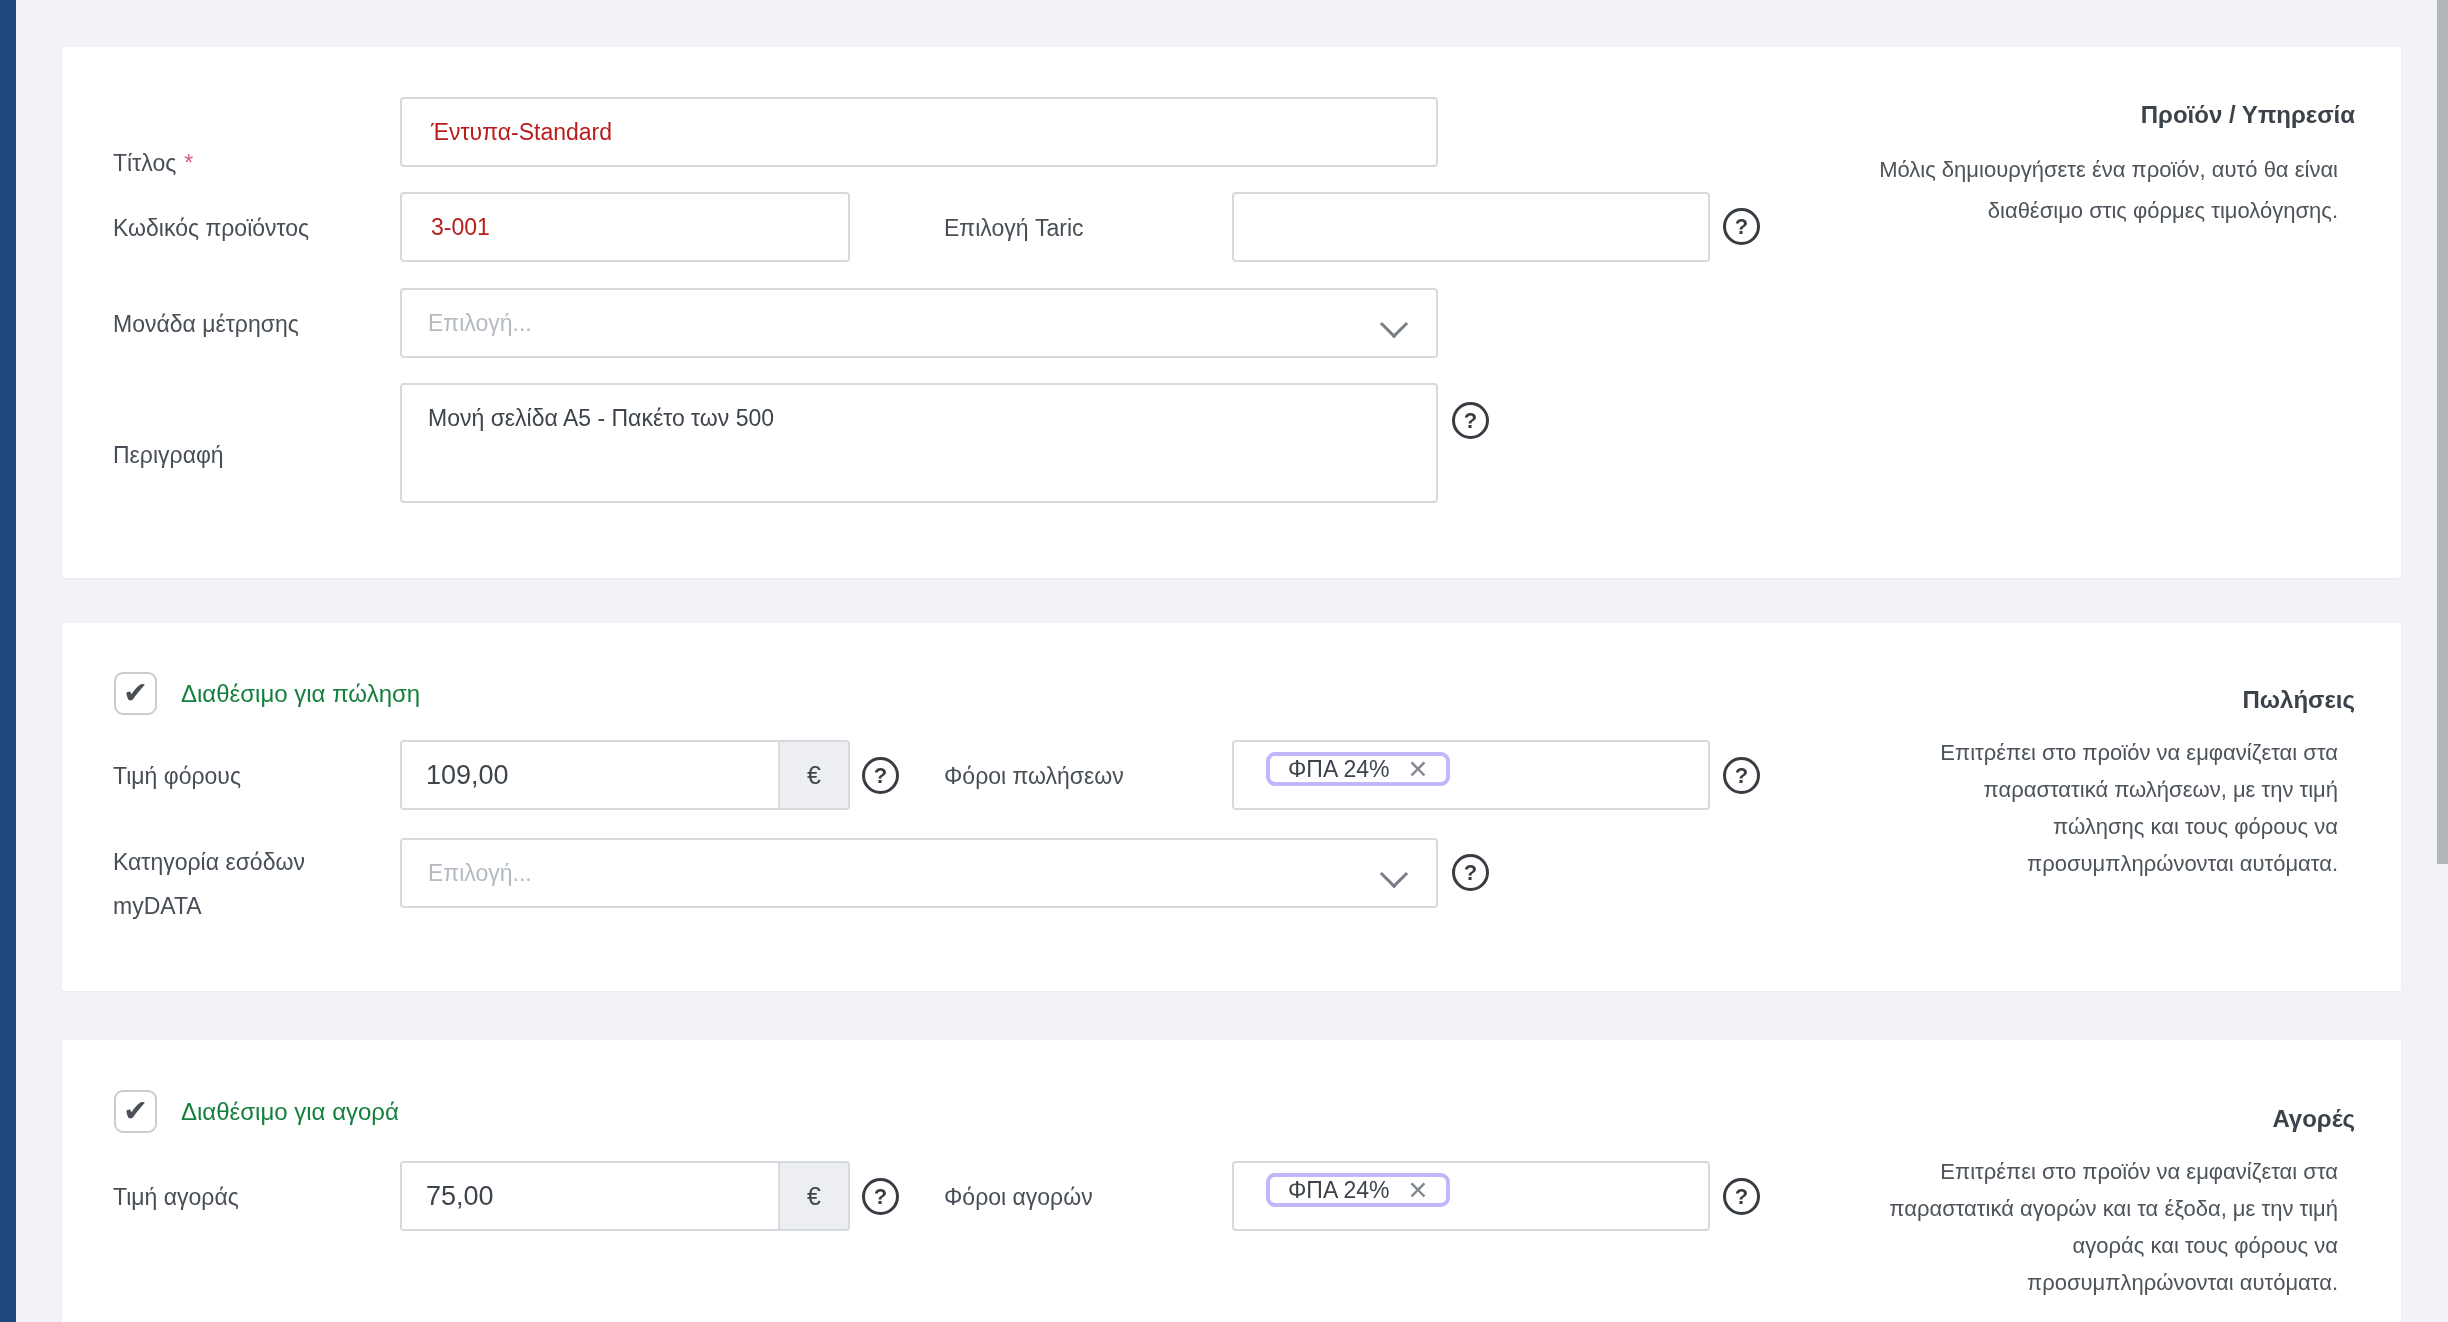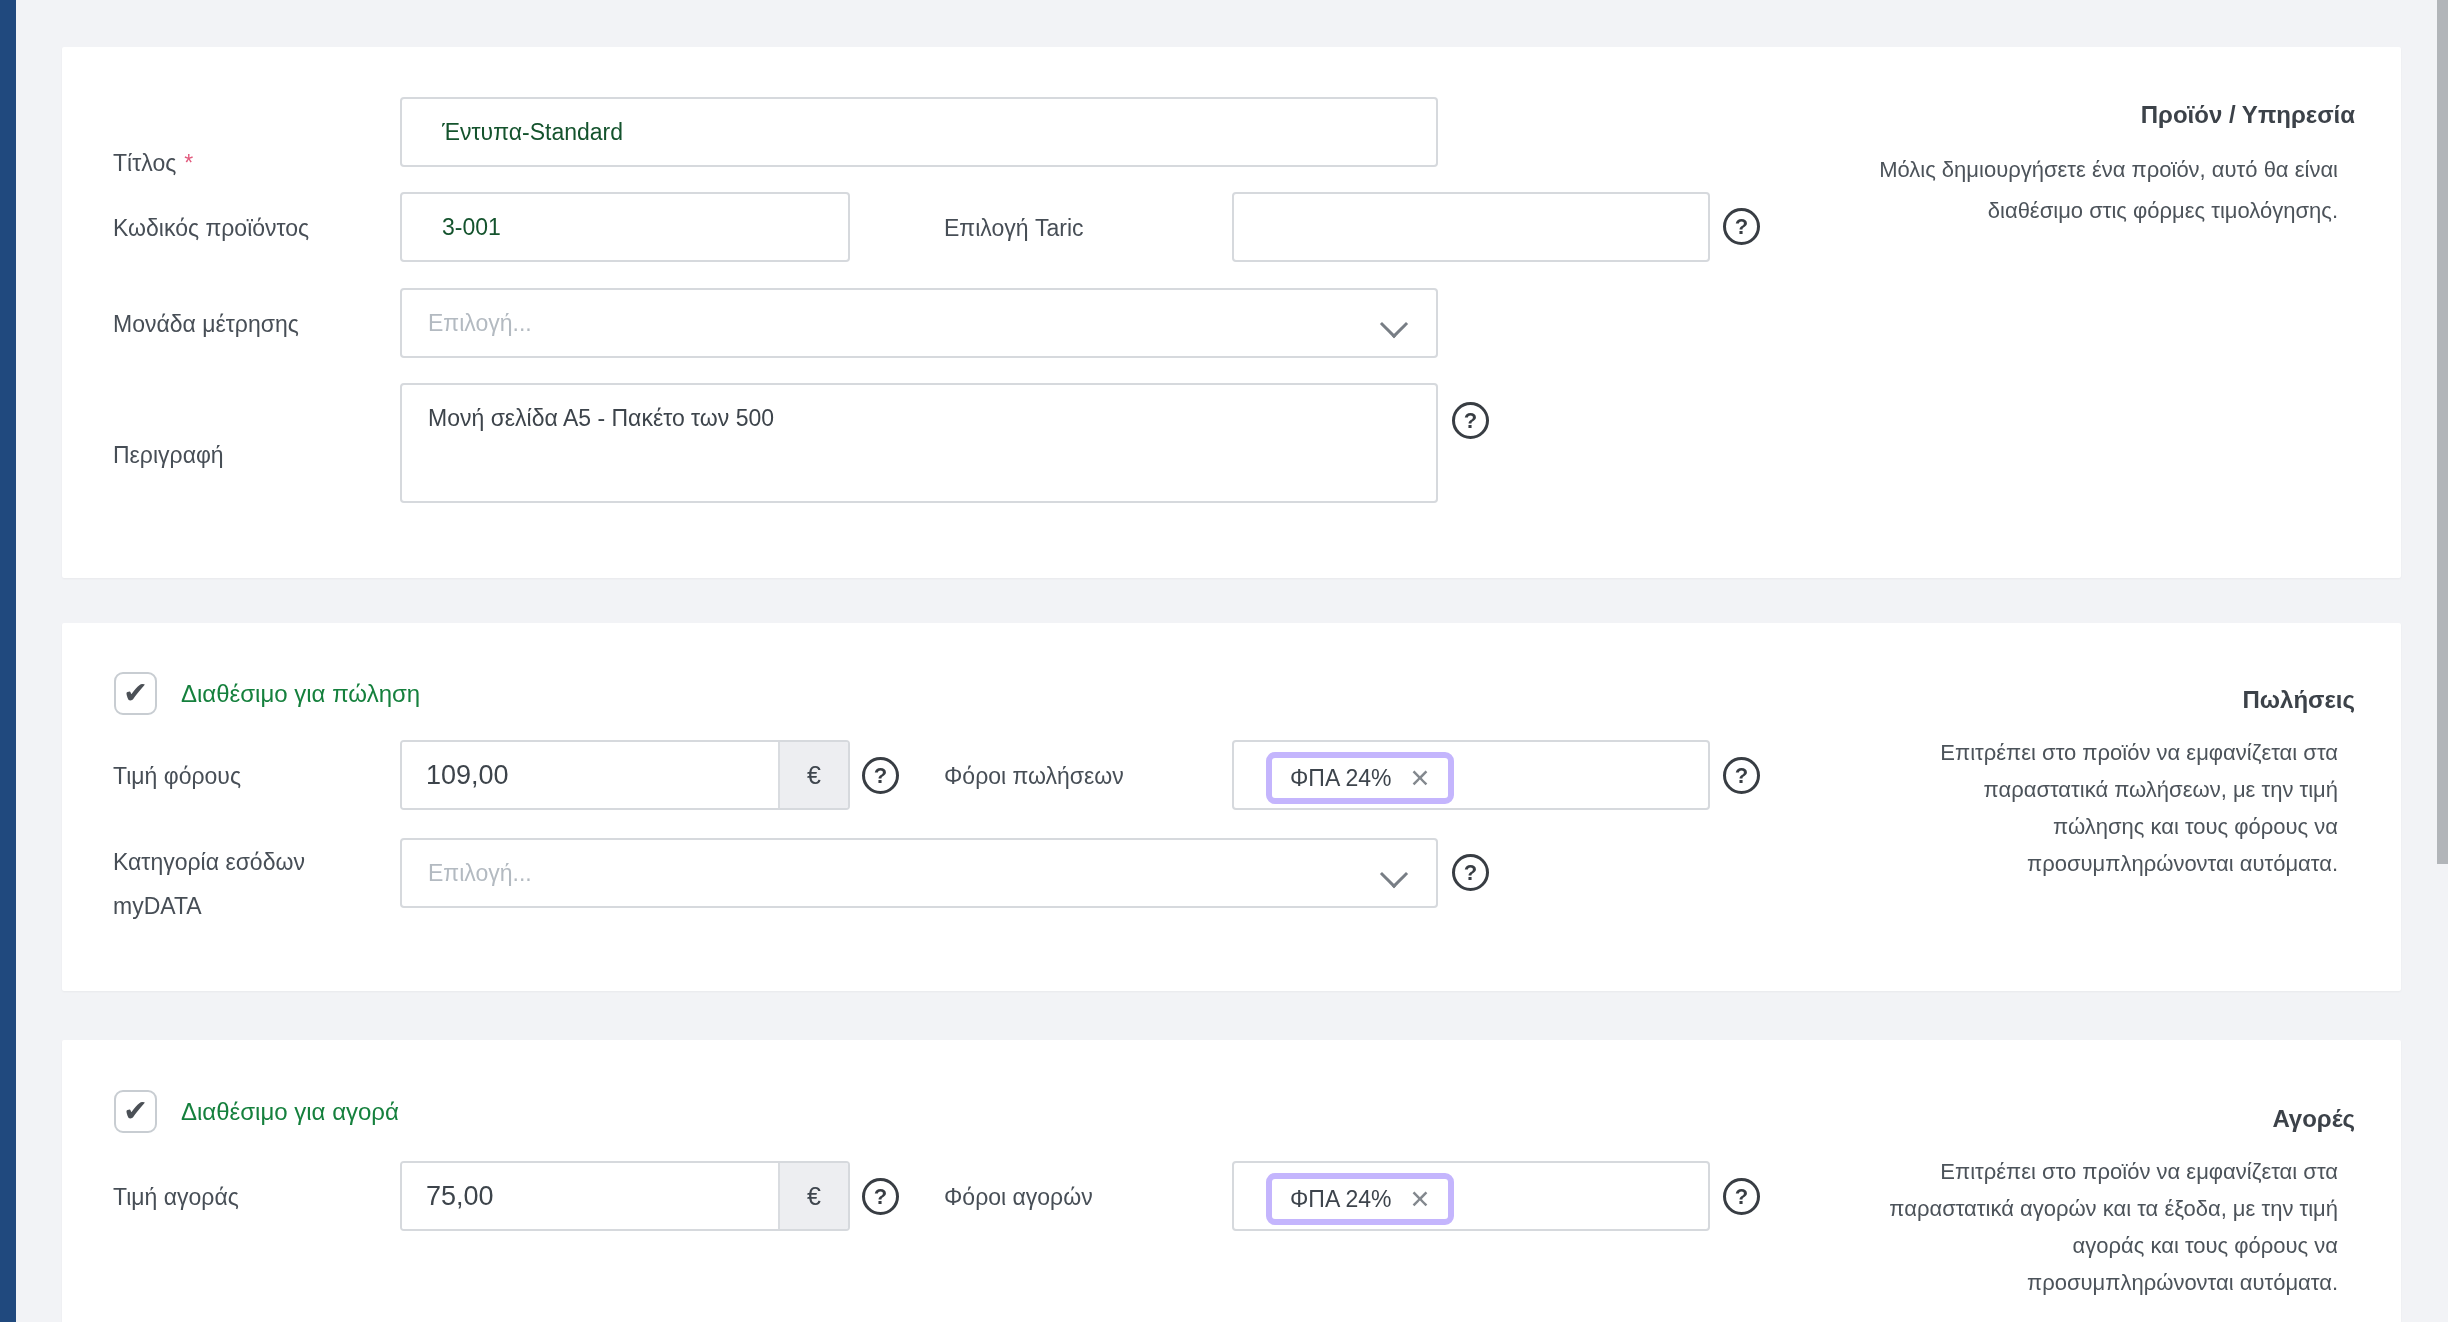--- a/index.html
+++ b/index.html
@@ -15,38 +15,38 @@
         box-shadow:0 1px 2px rgba(60,64,67,0.05);}
   .card-product{top:47px;height:531px;}
   .card-sales{top:623px;height:368px;}
   .card-purchases{top:1040px;height:372px;}
   .f-label{position:absolute;font-size:23px;line-height:30px;color:#474e56;white-space:nowrap;}
   .required{color:#e25b7e;margin-left:8px;}
   .text-input,.select-box,.textarea-box,.tag-box,.input-group{
     box-sizing:border-box;position:absolute;background:#fff;
     border:2px solid #d6d9dd;border-radius:4px;
   }
-  .text-input{height:70px;padding:0 40px;font-size:23px;color:#14532d;
+  .text-input{height:70px;padding:0 29px;font-size:23px;color:#b91c1c;
     font-family:"Liberation Sans","DejaVu Sans",sans-serif;outline:none;width:1038px;}
   .text-input.narrow{width:450px;}
   .text-input.col2{width:478px;}
   .select-box{height:70px;width:1038px;display:flex;align-items:center;padding:0 26px;cursor:pointer;}
   .placeholder{font-size:23px;color:#b3bac1;}
   .chevron{position:absolute;right:32px;top:24px;width:17px;height:17px;
     border-right:3px solid #787e85;border-bottom:3px solid #787e85;transform:rotate(45deg);}
   .textarea-box{width:1038px;height:120px;padding:20px 26px;font-size:23px;color:#3d444b;
     font-family:"Liberation Sans","DejaVu Sans",sans-serif;resize:none;outline:none;}
   .input-group{width:450px;height:70px;display:flex;overflow:hidden;}
   .input-group input{flex:1;min-width:0;border:none;outline:none;padding:0 24px;font-size:27px;color:#3d444b;
     font-family:"Liberation Sans","DejaVu Sans",sans-serif;}
   .addon{width:68px;background:#edeef1;border-left:2px solid #d9dce0;display:flex;
     align-items:center;justify-content:center;font-size:25px;color:#3f464e;}
   .tag-box{width:478px;height:70px;}
-  .tag{position:absolute;left:32px;top:10px;height:52px;box-sizing:border-box;
-    border:6px solid #c4b5fd;border-radius:9px;background:#fff;
+  .tag{position:absolute;left:32px;top:10px;height:34px;box-sizing:border-box;
+    border:4px solid #c4b5fd;border-radius:9px;background:#fff;
     display:flex;align-items:center;gap:18px;padding:0 18px;font-size:23px;color:#3d444c;}
   .tag-x{color:#83888e;font-size:25px;cursor:pointer;line-height:1;}
   .help{position:absolute;box-sizing:border-box;width:37px;height:37px;border:3px solid #383d43;
     border-radius:50%;display:flex;align-items:center;justify-content:center;
     font-size:22px;font-weight:bold;color:#383d43;background:#fff;cursor:pointer;}
   .checkrow{position:absolute;left:52px;display:flex;align-items:center;gap:24px;}
   .checkbox{box-sizing:border-box;width:43px;height:43px;border:2px solid #c8cdd2;border-radius:9px;
     background:#fff;display:flex;align-items:center;justify-content:center;cursor:pointer;}
   .check-glyph{font-size:30px;color:#4b5056;margin-top:-2px;}
   .check-label{font-size:24px;color:#15803d;}

